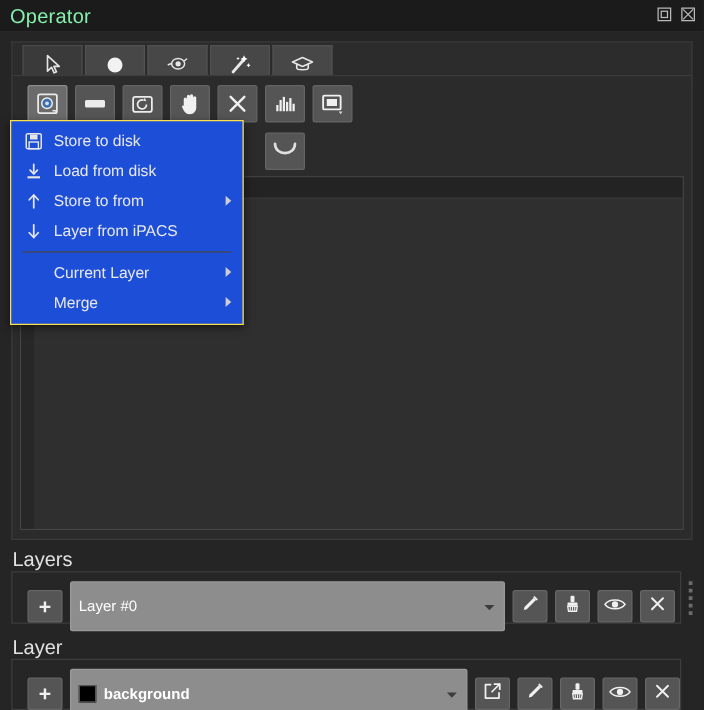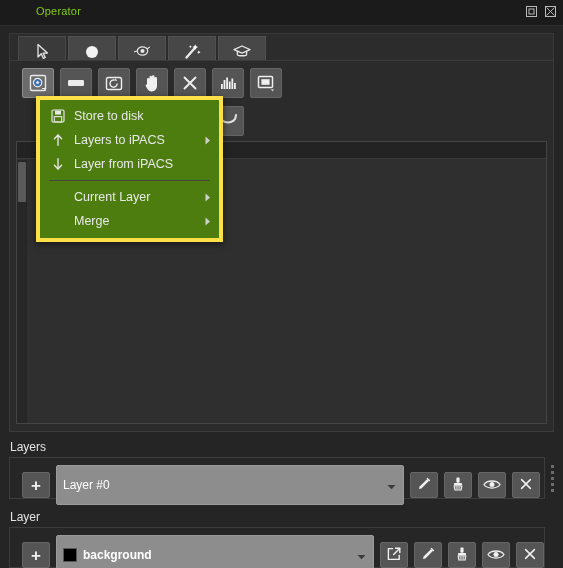--- a/index.html
+++ b/index.html
@@ -17,21 +17,21 @@
   }
 
   
   .titlebar {
     position: absolute; left: 0; top: 0; width: 563px; height: 26px;
     background: #1b1b1b;
     border-bottom: 1px solid #2e2e2e;
   }
   .titlebar .title {
     position: absolute; left: 8px; top: 5px;
-    font-size: 11px; color: #84cc16; letter-spacing: .2px; margin-left: 28px;
+    font-size: 16px; color: #86efac; letter-spacing: .2px;
   }
   .wbtns { position: absolute; right: 6px; top: 5px; display: flex; gap: 6px; }
   .wbtn { width: 13px; height: 13px; position: relative; cursor: default; }
   .wbtn svg { display: block; }
 
   
   .tabstrip {
     position: absolute; left: 9px; top: 33px; width: 545px; height: 34px;
     background: #2c2c2c;
     border: 1px solid #383838;
@@ -91,23 +91,23 @@
     position: absolute; left: 0px; top: 18px; width: 10px; bottom: 0;
     background: #272727;
   }
   .vp-thumb {
     position: absolute; left: 1px; top: 2px; width: 8px; height: 40px;
     background: #5a5a5a; border-radius: 1px;
   }
 
   
   .ctxmenu {
-    position: absolute; left: 36px; top: 96px; width: 187px;
-    background: #4d7c0f;
-    border: 4px solid #fde047;
+    position: absolute; left: 8px; top: 96px; width: 187px;
+    background: #1d4ed8;
+    border: 1px solid #fde047;
     padding: 4px 0 5px 0;
     z-index: 50;
     box-shadow: 0 2px 7px rgba(0,0,0,.55);
   }
   .mitem {
     position: relative; height: 24px;
     display: flex; align-items: center;
     padding-left: 8px; padding-right: 16px;
     cursor: pointer;
   }
@@ -115,21 +115,21 @@
     width: 20px; min-width: 20px; height: 16px;
     display: flex; align-items: center; justify-content: center;
     margin-right: 6px;
   }
   .mitem .mlabel { font-size: 12.5px; color: #e8e8e8; white-space: nowrap; }
   .mitem .marrow { position: absolute; right: 8px; top: 50%; transform: translateY(-50%); }
   .msep { height: 1px; background: #464646; margin: 4px 9px 4px 9px; }
 
   
   .seclabel {
-    position: absolute; font-size: 12px; color: #e2e2e2;
+    position: absolute; font-size: 16px; color: #e2e2e2;
   }
   .secbox {
     position: absolute;
     background: #262626;
     border: 1px solid #3d3d3d;
   }
   .row {
     position: absolute; display: flex; align-items: center; gap: 6px;
   }
   .sqbtn {
@@ -330,29 +330,39 @@
       <span class="micon">
         <svg width="14" height="14" viewBox="0 0 14 14">
           <rect x="1" y="1" width="12" height="12" rx="1.2" fill="none" stroke="#e6e6e6" stroke-width="1.2"></rect>
           <rect x="4" y="1.6" width="6" height="4" fill="#e6e6e6"></rect>
           <rect x="3.3" y="7.6" width="7.4" height="5.4" fill="none" stroke="#e6e6e6" stroke-width="1.1"></rect>
         </svg>
       </span>
       <span class="mlabel">Store to disk</span>
     </div>
 
+    <div class="mitem">
+      <span class="micon">
+        <svg width="14" height="14" viewBox="0 0 14 14">
+          <path d="M7 1.5 L7 8.2" stroke="#e6e6e6" stroke-width="1.4" stroke-linecap="round"></path>
+          <path d="M4.1 6.1 L7 9.2 L9.9 6.1" fill="none" stroke="#e6e6e6" stroke-width="1.4" stroke-linecap="round" stroke-linejoin="round"></path>
+          <rect x="2" y="11" width="10" height="1.7" fill="#e6e6e6"></rect>
+        </svg>
+      </span>
+      <span class="mlabel">Load from disk</span>
+    </div>
 
     <div class="mitem">
       <span class="micon">
         <svg width="14" height="14" viewBox="0 0 14 14">
           <path d="M7 12.2 L7 2.2" stroke="#e6e6e6" stroke-width="1.4" stroke-linecap="round"></path>
           <path d="M3.4 5.8 L7 2.0 L10.6 5.8" fill="none" stroke="#e6e6e6" stroke-width="1.4" stroke-linecap="round" stroke-linejoin="round"></path>
         </svg>
       </span>
-      <span class="mlabel">Layers to iPACS</span>
+      <span class="mlabel">Store to from</span>
       <span class="marrow">
         <svg width="6" height="9" viewBox="0 0 6 9">
             <path d="M0.5 0.5 L5 4.5 L0.5 8.5 Z" fill="#cfcfcf"></path>
           </svg>
       </span>
     </div>
 
     <div class="mitem">
       <span class="micon">
         <svg width="14" height="14" viewBox="0 0 14 14">

